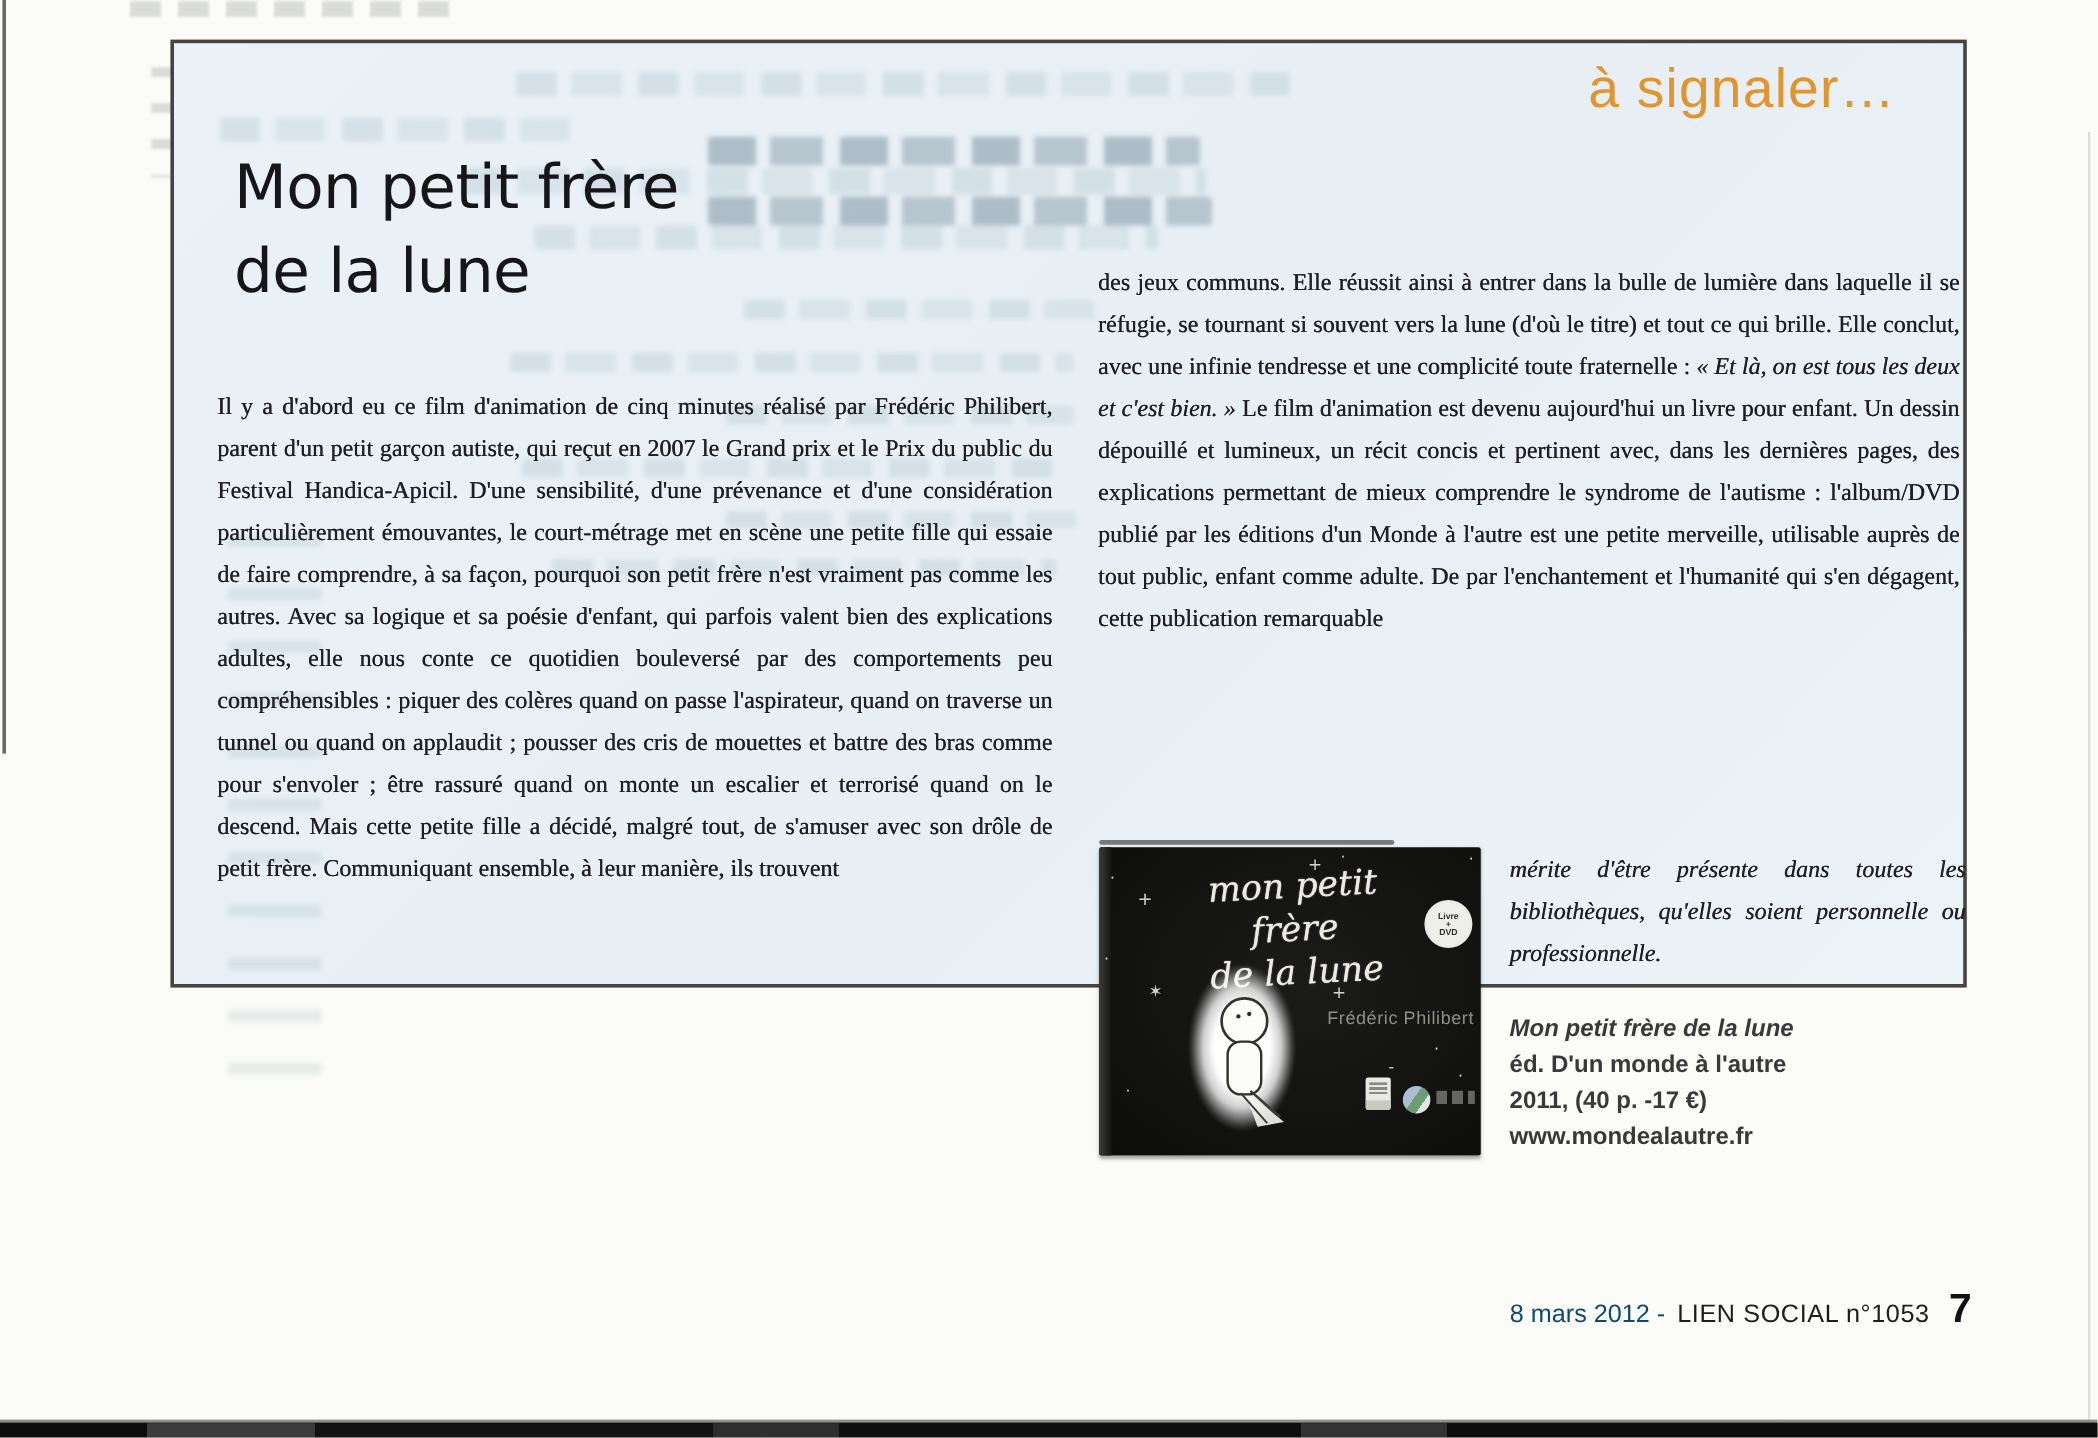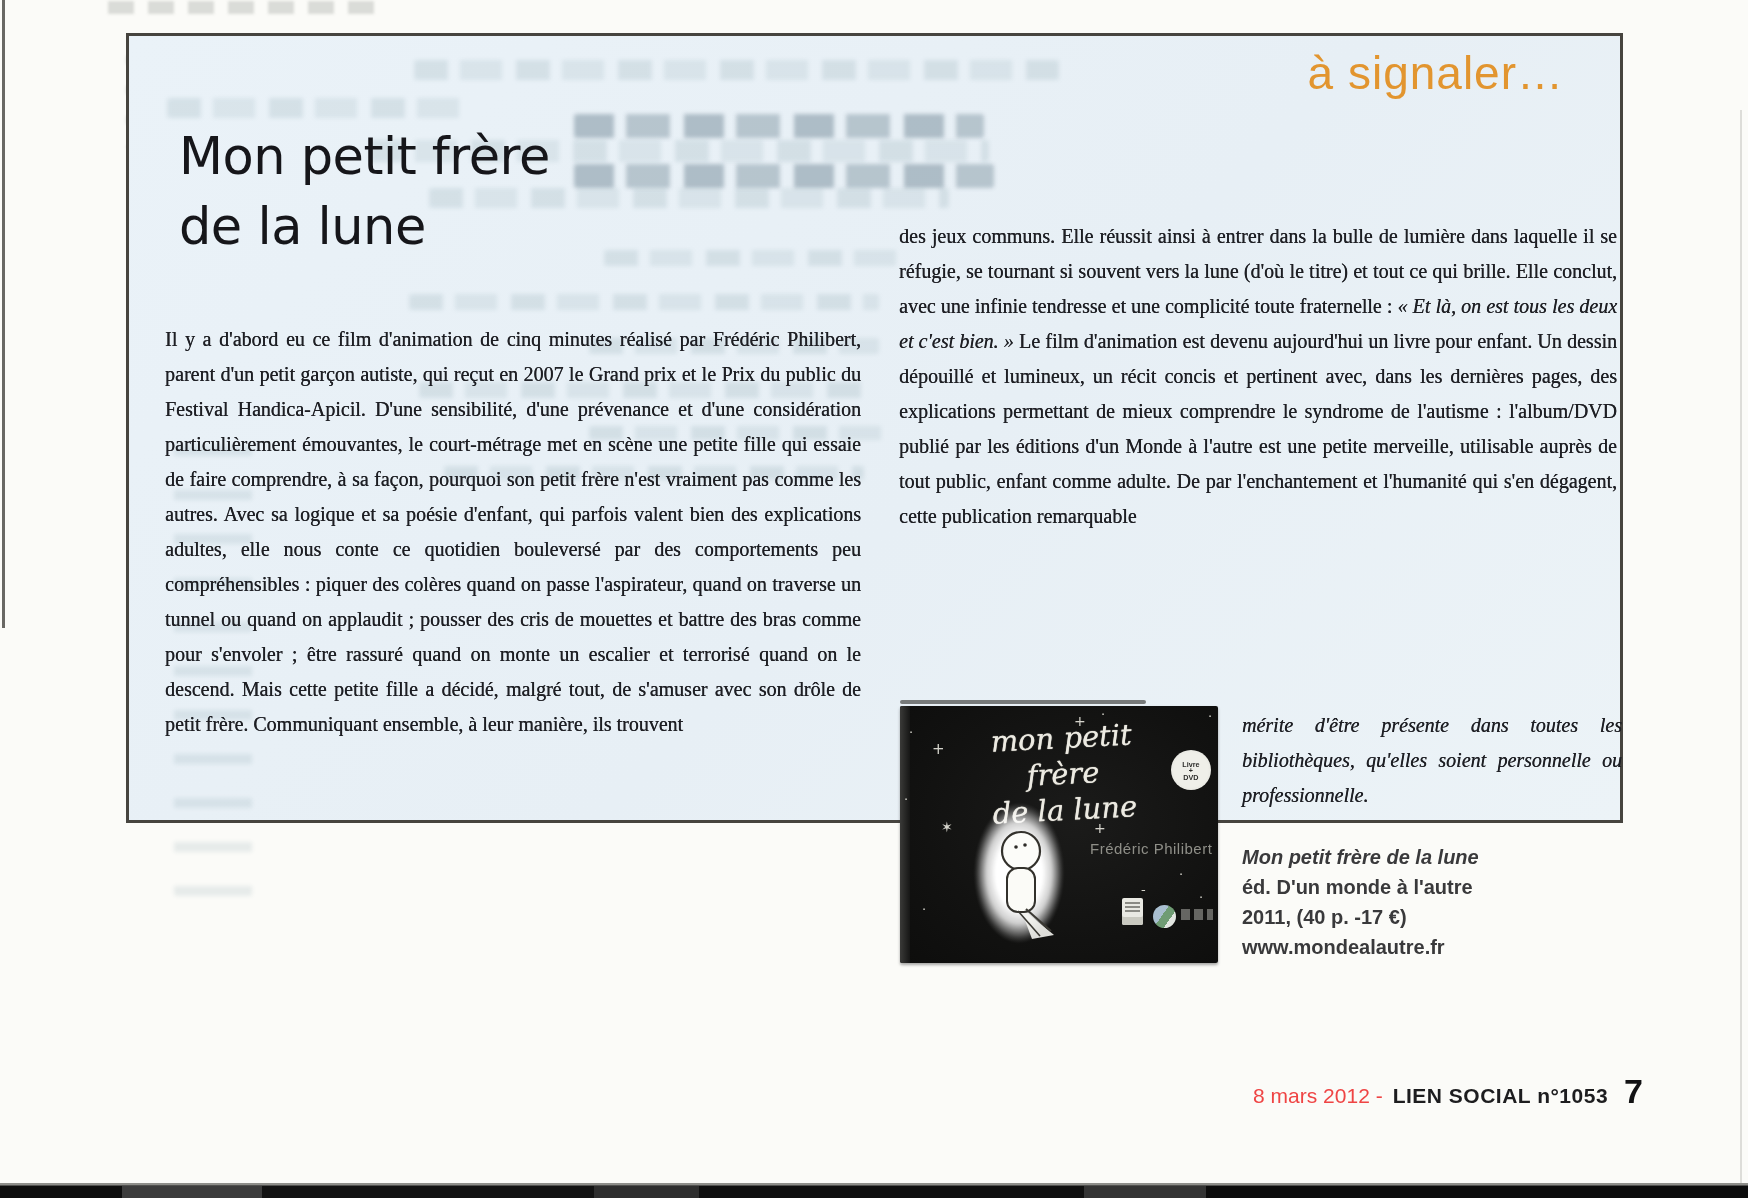--- a/index.html
+++ b/index.html
@@ -20,21 +20,21 @@
     background:linear-gradient(to right,#0d0d0d 0 7%,#3c3c3c 7% 15%,#121212 15% 34%,#2e2e2e 34% 40%,#0f0f0f 40% 62%,#343434 62% 69%,#0c0c0c 69% 100%);
   }
   .outer-bleed-top{position:absolute;left:108px;top:1px;width:268px;height:13px;
     background:repeating-linear-gradient(90deg,rgba(120,125,120,.45) 0 26px,transparent 26px 40px);
     filter:blur(1.5px);opacity:.55;}
   .outer-margin-marks{position:absolute;left:126px;top:56px;width:30px;height:92px;
     background:repeating-linear-gradient(180deg,rgba(90,95,95,.4) 0 8px,transparent 8px 30px);
     filter:blur(1.5px);opacity:.5;}
   
   .frame{
-    position:absolute;left:126px;top:33px;width:1497px;height:790px;box-sizing:border-box;
+    position:absolute;left:142px;top:33px;width:1497px;height:790px;box-sizing:border-box;
     border:3px solid #46443f;
     background:linear-gradient(135deg,#eaf2f8 0%,#e7eff5 55%,#ecf3f7 100%);
   }
   .frame *{box-sizing:border-box;}
   
   .bleed{position:absolute;filter:blur(2.2px);opacity:.5;border-radius:3px;
     background:repeating-linear-gradient(90deg,rgba(116,148,156,.35) 0 34px,transparent 34px 46px,rgba(116,148,156,.28) 46px 88px,transparent 88px 102px);}
   .bleed.dark{opacity:.8;
     background:repeating-linear-gradient(90deg,rgba(86,112,128,.5) 0 40px,transparent 40px 52px,rgba(86,112,128,.42) 52px 96px,transparent 96px 110px);}
   .bleed.col{background:repeating-linear-gradient(180deg,rgba(108,140,150,.32) 0 10px,transparent 10px 44px);opacity:.45;}
@@ -102,22 +102,22 @@
     background:repeating-linear-gradient(90deg,rgba(150,150,145,.8) 0 9px,transparent 9px 13px);
     filter:blur(.6px);opacity:.8;}
   
   .caption{position:absolute;left:1113px;top:806px;font-size:20px;line-height:30px;color:#39393b;font-weight:bold;}
   .caption .cap-title{font-style:italic;}
   
   .footer{
     position:absolute;top:1072px;right:105px;display:flex;align-items:baseline;gap:10px;
     color:#2e2e30;
   }
-  .footer .date{font-size:21px;font-weight:normal;color:#ef4444;}
-  .footer .brand{font-size:21px;font-weight:bold;color:#1d1d1f;letter-spacing:.5px;}
+  .footer .date{font-size:21px;font-weight:normal;color:#0c4a6e;}
+  .footer .brand{font-size:21px;font-weight:normal;color:#1d1d1f;letter-spacing:.5px;}
   .footer .pagenum{font-size:34px;font-weight:bold;color:#121214;margin-left:6px;}
 </style>
 </head>
 <body>
 
 <div class="edge-left"></div>
 <div class="edge-right"></div>
 <div class="bottom-band"></div>
 <div class="outer-bleed-top"></div>
 <div class="outer-margin-marks"></div>

